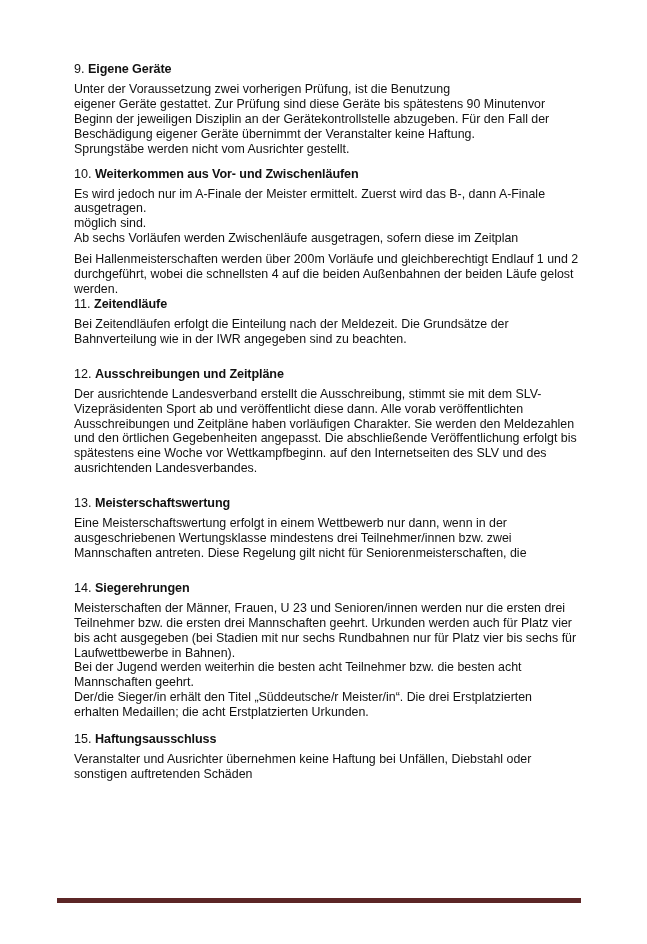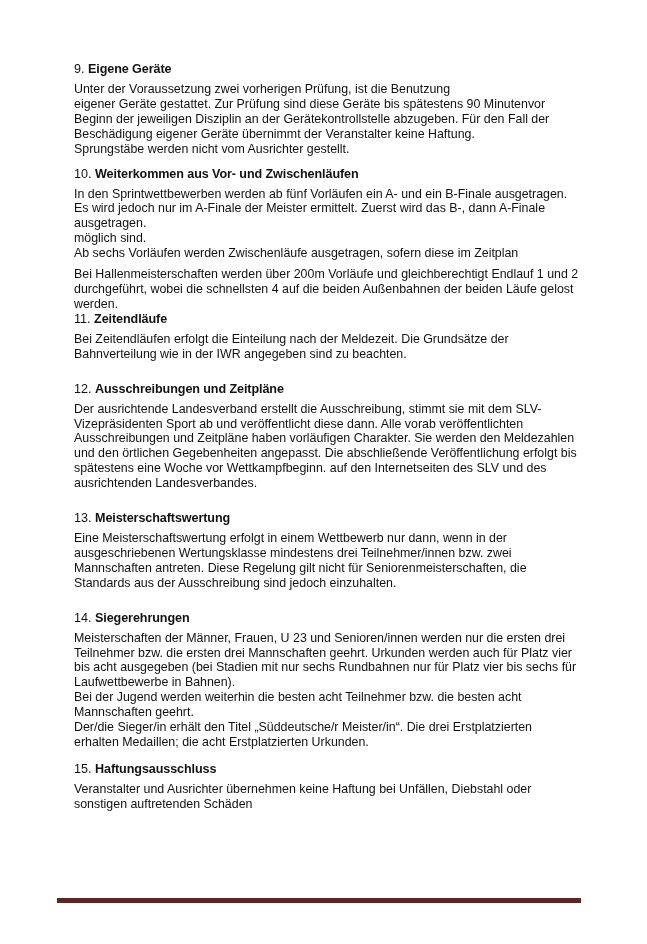--- a/index.html
+++ b/index.html
@@ -85,21 +85,20 @@
       <span class="line">Sprungstäbe werden nicht vom Ausrichter gestellt.</span>
     </p>
   </div>
 
   <div class="section" style="">
     <div class="heading">
       <span class="num">10.</span>
       <span class="title">Weiterkommen aus Vor- und Zwischenläufen</span>
     </div>
     <p class="para" style="margin-bottom:6px;">
-      <span class="line">In den Sprintwettbewerben werden ab fünf Vorläufen ein A- und ein B-Finale ausgetragen.</span>
       <span class="line">Es wird jedoch nur im A-Finale der Meister ermittelt. Zuerst wird das B-, dann A-Finale</span>
       <span class="line">ausgetragen.</span>
       <span class="line">möglich sind.</span>
       <span class="line">Ab sechs Vorläufen werden Zwischenläufe ausgetragen, sofern diese im Zeitplan</span>
     </p>
     <p class="para">
       <span class="line">Bei Hallenmeisterschaften werden über 200m Vorläufe und gleichberechtigt Endlauf 1 und 2</span>
       <span class="line">durchgeführt, wobei die schnellsten 4 auf die beiden Außenbahnen der beiden Läufe gelost</span>
       <span class="line">werden.</span>
     </p>
@@ -133,21 +132,20 @@
 
   <div class="section" style="margin-bottom:20px;">
     <div class="heading">
       <span class="num">13.</span>
       <span class="title">Meisterschaftswertung</span>
     </div>
     <p class="para">
       <span class="line">Eine Meisterschaftswertung erfolgt in einem Wettbewerb nur dann, wenn in der</span>
       <span class="line">ausgeschriebenen Wertungsklasse mindestens drei Teilnehmer/innen bzw. zwei</span>
       <span class="line">Mannschaften antreten. Diese Regelung gilt nicht für Seniorenmeisterschaften, die</span>
-      <span class="line">Standards aus der Ausschreibung sind jedoch einzuhalten.</span>
     </p>
   </div>
 
   <div class="section" style="margin-bottom:12px;">
     <div class="heading">
       <span class="num">14.</span>
       <span class="title">Siegerehrungen</span>
     </div>
     <p class="para">
       <span class="line">Meisterschaften der Männer, Frauen, U 23 und Senioren/innen werden nur die ersten drei</span>

